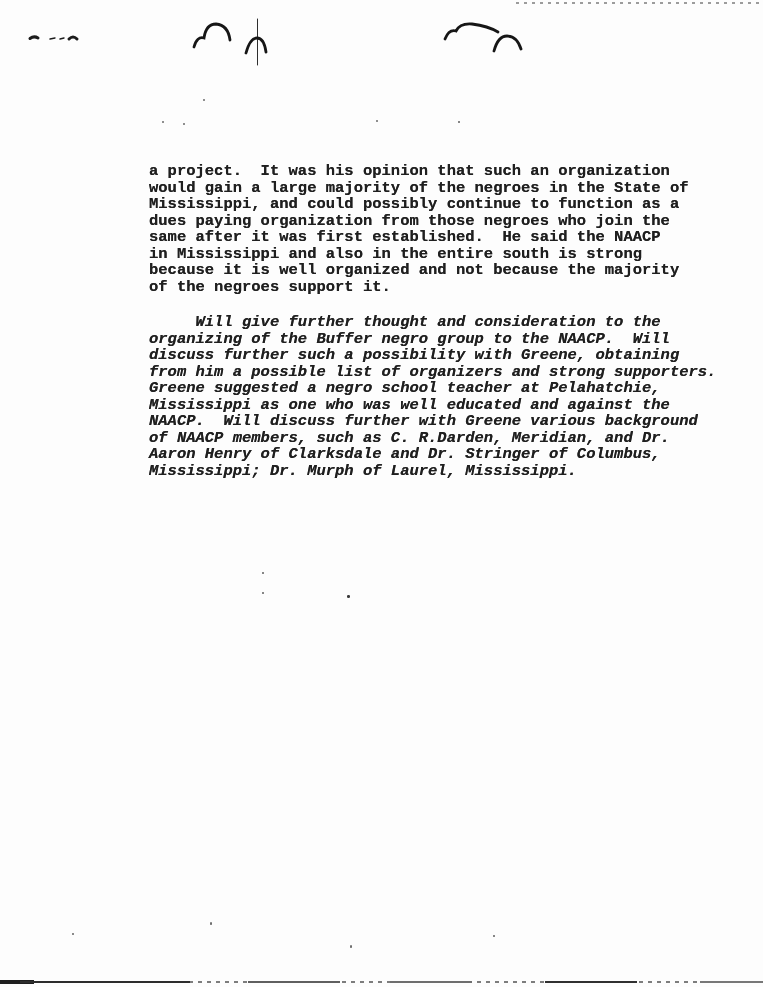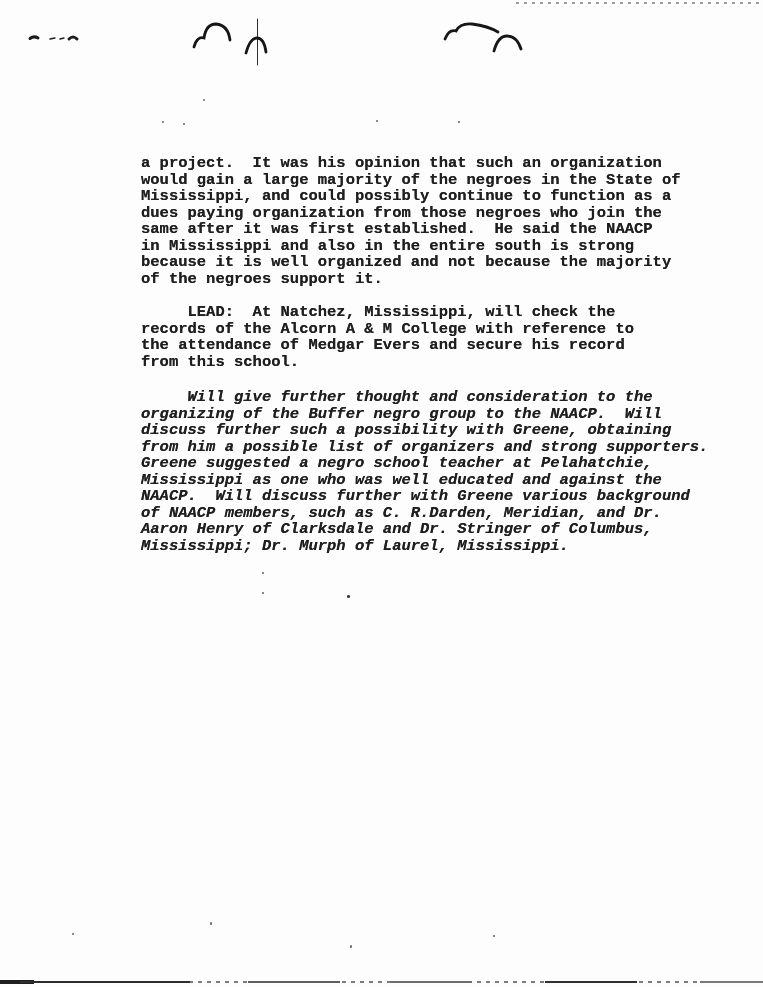--- a/index.html
+++ b/index.html
@@ -24,21 +24,21 @@
     left: 141px;
     top: 155px;
     width: 605px;
     color: #1f1f1f;
     font-size: 15.5px;
     line-height: 16.5px;
     font-weight: bold;
   }
   .para {
     white-space: pre;
-    margin: 0;
+    margin: 8px;
     text-shadow: 0 0 0.6px rgba(25,25,25,0.8);
   }
   .para.gap-lead { margin-top: 17px; }
   .para.gap-will { margin-top: 19px; font-style: italic; }
 
   
   .top-dotted-line {
     position: absolute;
     left: 516px;
     right: 0;
@@ -110,24 +110,20 @@
 
   <div class="text-block">
     <div class="para">a project.  It was his opinion that such an organization
 would gain a large majority of the negroes in the State of
 Mississippi, and could possibly continue to function as a
 dues paying organization from those negroes who join the
 same after it was first established.  He said the NAACP
 in Mississippi and also in the entire south is strong
 because it is well organized and not because the majority
 of the negroes support it.</div>
-    <div class="para gap-lead">     LEAD:  At Natchez, Mississippi, will check the
-records of the Alcorn A &amp; M College with reference to
-the attendance of Medgar Evers and secure his record
-from this school.</div>
     <div class="para gap-will">     Will give further thought and consideration to the
 organizing of the Buffer negro group to the NAACP.  Will
 discuss further such a possibility with Greene, obtaining
 from him a possible list of organizers and strong supporters.
 Greene suggested a negro school teacher at Pelahatchie,
 Mississippi as one who was well educated and against the
 NAACP.  Will discuss further with Greene various background
 of NAACP members, such as C. R.Darden, Meridian, and Dr.
 Aaron Henry of Clarksdale and Dr. Stringer of Columbus,
 Mississippi; Dr. Murph of Laurel, Mississippi.</div>

